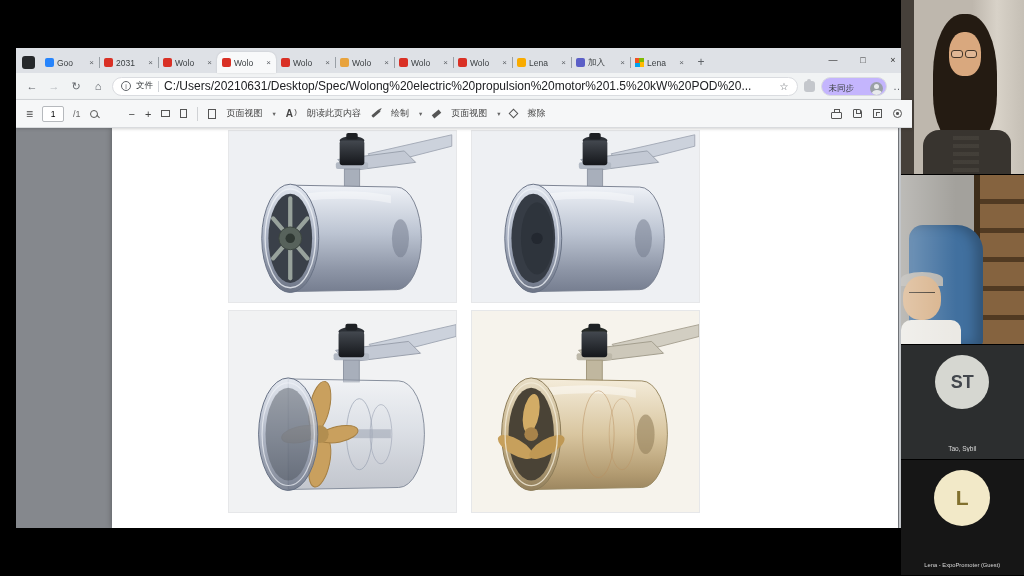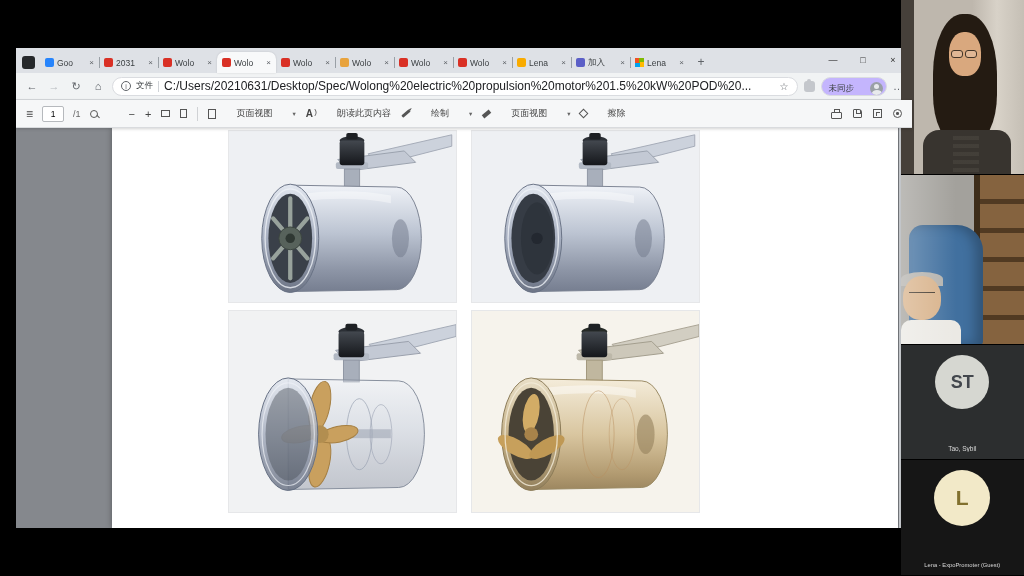--- a/index.html
+++ b/index.html
@@ -56,21 +56,21 @@
   .pagebox { width:22px; height:16px; border:1px solid #b6b9bd; border-radius:2px; background:#fff; font-size:8.5px; text-align:center; font-family:"Liberation Sans",sans-serif; }
   .pagetotal { color:#666; }
   .search-icon { width:8px; height:8px; border:1.3px solid #5a5a5a; border-radius:50%; position:relative; flex:none; }
   .search-icon::after { content:""; position:absolute; width:4px; height:1.4px; background:#5a5a5a; transform:rotate(45deg); right:-3px; bottom:-1px; }
   .tgroup { display:flex; align-items:center; gap:6px; }
   .tgroup.center { margin-left:22px; gap:10px; }
   .zoomg { font-size:11px; color:#444; }
   .fit-icon { width:9px; height:7px; border:1.2px solid #555; flex:none; }
   .fitw-icon { width:7px; height:9px; border:1.2px solid #555; flex:none; }
   .tsep { width:1px; height:14px; background:#d0d2d5; }
-  .titem { display:flex; align-items:center; gap:20px; }
+  .titem { display:flex; align-items:center; gap:10px; }
   .pageview-icon { width:8px; height:10px; border:1.2px solid #555; flex:none; }
   .caret { font-size:6.5px; color:#666; }
   .ra-glyph { font-weight:bold; font-size:10px; position:relative; padding-right:4px; }
   .ra-glyph::after { content:")"; position:absolute; right:0; top:-1px; font-size:8px; font-weight:normal; }
   .pen-icon { width:10px; height:3px; background:#555; border-radius:1px; transform:rotate(-40deg); position:relative; flex:none; }
   .pen-icon::after { content:""; position:absolute; right:-3px; top:0; border-left:3px solid #555; border-top:1.5px solid transparent; border-bottom:1.5px solid transparent; }
   .hl-icon { width:9px; height:4px; background:#555; transform:rotate(-40deg); flex:none; }
   .erase-icon { width:7px; height:7px; border:1.2px solid #555; transform:rotate(45deg); flex:none; }
   .tgroup.right { margin-left:auto; gap:11px; }
   .printer-icon { width:11px; height:7px; border:1.2px solid #555; border-radius:1px; position:relative; margin-top:3px; flex:none; }

